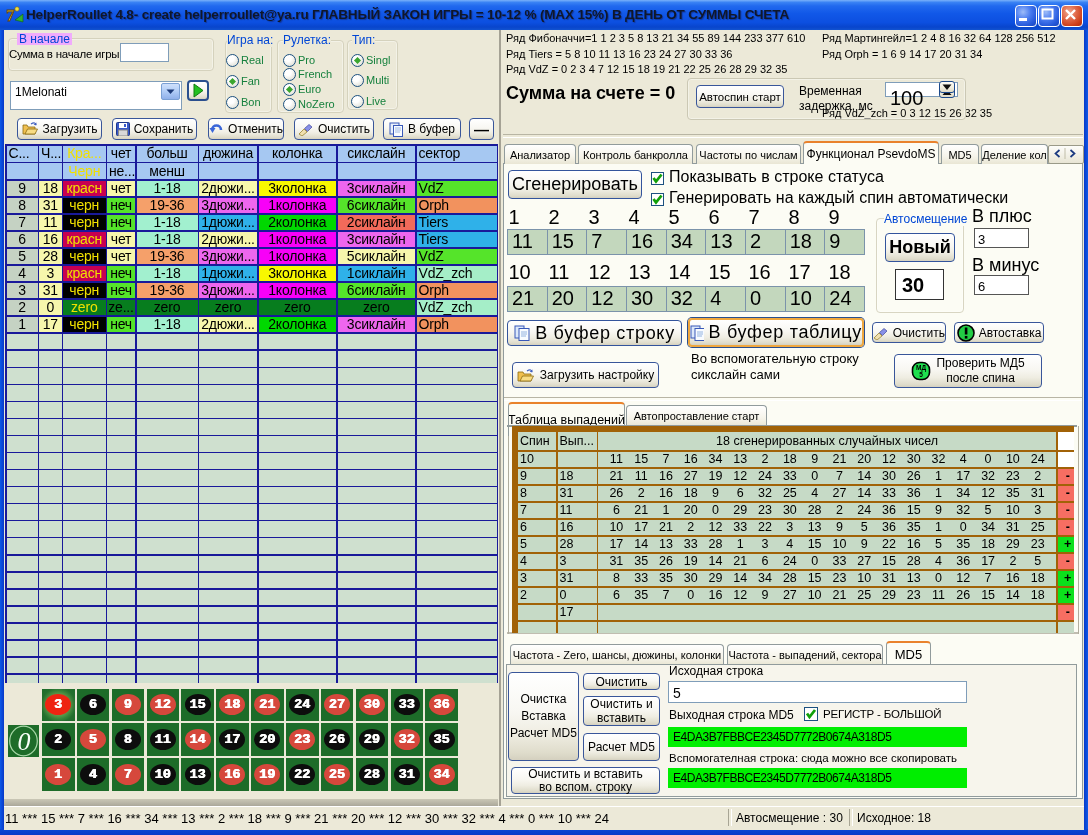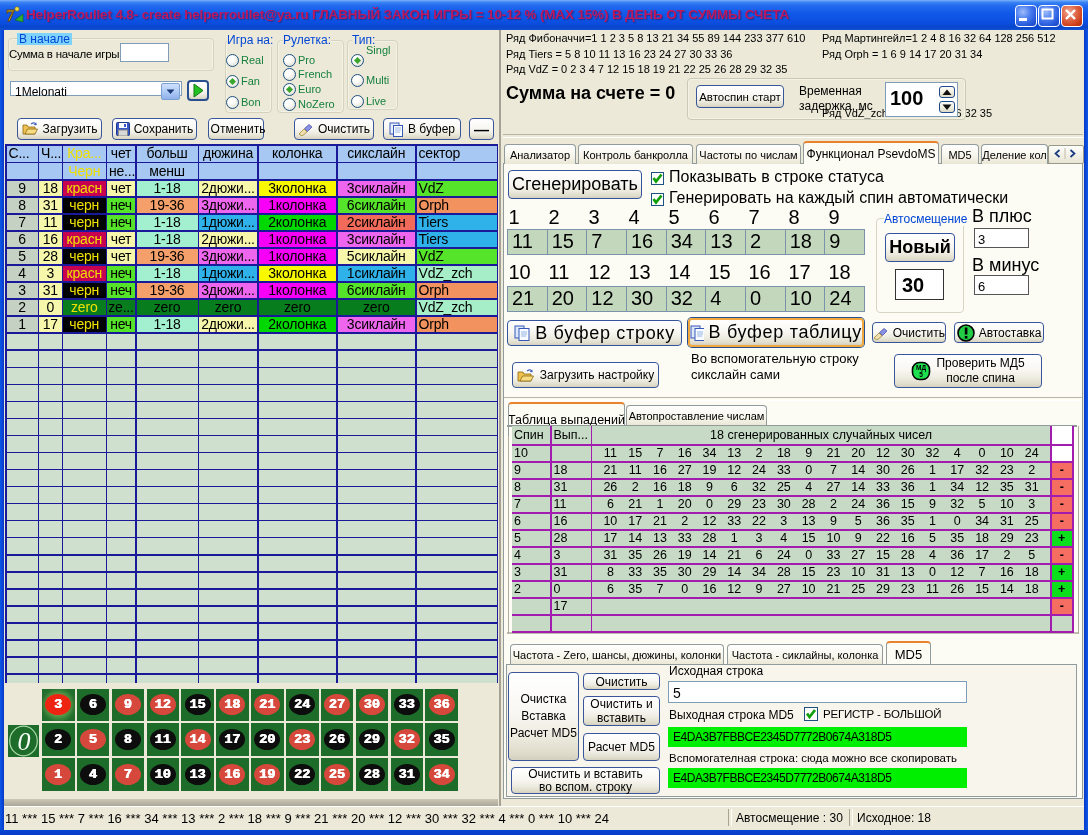--- a/index.html
+++ b/index.html
@@ -4,34 +4,34 @@
   html,body{margin:0;padding:0;}
   body{width:1088px;height:835px;position:relative;overflow:hidden;
        font-family:"Liberation Sans",sans-serif;background:#ece9d8;}
   .ab{position:absolute;}
   
   #titlebar{left:0;top:0;width:1088px;height:30px;
     background:linear-gradient(180deg,#7ab1fa 0%,#3982f4 8%,#2169ee 20%,#1158e8 45%,#0c4fe0 75%,#0845cc 90%,#1253d0 100%);}
   #brdL{left:0;top:30px;width:4px;height:805px;background:linear-gradient(90deg,#0c59e8,#0839c8);}
   #brdR{left:1084px;top:30px;width:4px;height:805px;background:linear-gradient(90deg,#0839c8,#0c59e8);}
   #brdB{left:0;top:829px;width:1088px;height:6px;background:linear-gradient(180deg,#0a48d4,#0839c8);}
-  .ttl{left:26px;top:7px;color:#be185d;font-size:13.5px;font-weight:bold;white-space:nowrap;
+  .ttl{left:26px;top:7px;color:#0f172a;font-size:13.5px;font-weight:bold;white-space:nowrap;
        text-shadow:1px 1px 1px #1037a0;letter-spacing:-0.15px;}
   .wbtn{top:5px;width:20px;height:20px;border:1px solid #fff;border-radius:4px;
         color:#fff;font-weight:bold;}
   .wb-blue{background:radial-gradient(circle at 35% 30%,#9dbcf8 0%,#4a7cf0 40%,#2356d8 75%,#1a46b8 100%);}
   .wb-red{background:radial-gradient(circle at 35% 30%,#f0a890 0%,#e06848 40%,#cc3d18 75%,#aa2d10 100%);}
   
   .btn{background:linear-gradient(180deg,#ffffff 0%,#f8f7f2 45%,#efede2 70%,#dfdccb 92%,#d4d0bf 100%);
        border:1px solid #39569a;border-radius:4px;display:flex;align-items:center;justify-content:center;
        font-size:12px;color:#000;box-sizing:border-box;white-space:nowrap;}
   
   .gb{border:1px solid #d5d2bd;border-radius:4px;box-sizing:border-box;
       box-shadow:inset 0 0 0 1px #ffffff66;}
-  .gbl{position:absolute;top:-6px;left:8px;background:#7dd3fc;padding:0 2px;
+  .gbl{position:absolute;top:-6px;left:8px;background:#f0abfc;padding:0 2px;
        color:#0046d5;font-size:12px;line-height:12px;white-space:nowrap;}
   
   .rad{width:13px;height:13px;border-radius:50%;border:1px solid #1c5180;box-sizing:border-box;
        background:radial-gradient(circle at 35% 30%,#ffffff 30%,#e8e8e0 70%,#c8c8c0 100%);}
   .rad.on::after{content:"";position:absolute;left:3px;top:3px;width:5px;height:5px;
        background:#3aa62e;transform:rotate(45deg);}
   .rlab{font-size:11px;color:#15803d;white-space:nowrap;}
   .txt{white-space:nowrap;color:#000;}
   
   #ltab{left:5px;top:144px;width:493px;height:539px;background:#19199a;
@@ -65,23 +65,23 @@
        background:linear-gradient(180deg,#fdfdf8 0%,#efecdc 60%,#ddd9c6 100%);display:flex;align-items:center;justify-content:center;}
   .page{background:#fcfcf4;border:1px solid #919b9c;box-sizing:border-box;}
   .tab{height:20px;background:linear-gradient(180deg,#ffffff 0%,#f6f4ea 60%,#e9e6d4 100%);
        border:1px solid #919b9c;border-bottom:none;border-radius:4px 4px 0 0;box-sizing:border-box;
        font-size:11px;display:flex;align-items:center;justify-content:center;white-space:nowrap;overflow:hidden;}
   .tab.on{background:#fcfcf4;border-top:2.5px solid #e9822c;font-size:12px;}
   .nh{font-size:20px;line-height:16px;}
   .ngrid{left:507px;width:358px;height:25.5px;background:#7b93aa;display:grid;
          grid-template-columns:repeat(9,1fr);gap:1px;padding:1px;box-sizing:border-box;}
   .ngrid div{background:#c3d7bd;font-size:20px;display:flex;align-items:center;padding-left:4px;}
-  #ftab{left:512px;top:426px;width:562px;height:207px;background:#a21caf;
+  #ftab{left:512px;top:426px;width:562px;height:207px;background:#a16207;
         display:grid;grid-template-columns:38px 39px 458px 20.5px;grid-template-rows:18px;grid-auto-rows:15.5px;
-        gap:1.5px;padding:0;box-sizing:border-box;overflow:hidden;}
+        gap:1.5px;padding:6px;box-sizing:border-box;overflow:hidden;}
   .fc{background:#c6dac6;font-size:12.5px;display:flex;align-items:center;justify-content:center;
       white-space:nowrap;overflow:hidden;}
   .fc.flft{justify-content:flex-start;padding-left:2px;}
   .fw{background:#fff;}
   .fm{background:#f66e62;font-weight:bold;}
   .fp{background:#0ce01c;font-weight:bold;}
   .fnums{padding:0 6px;}
   .fnums span{flex:1;text-align:center;}
   .mdf{left:668px;width:299px;height:20px;background:#00ee00;font-size:12px;letter-spacing:-0.45px;line-height:20px;padding-left:5px;box-sizing:border-box;white-space:nowrap;overflow:hidden;}
 
@@ -113,21 +113,21 @@
 <div id="brdL" class="ab"></div>
 <div id="brdR" class="ab"></div>
 <div id="brdB" class="ab"></div>
 
 <div class="ab gb" style="left:8px;top:38px;width:206px;height:33px;">
   <span class="gbl">В начале</span>
 </div>
 <div class="ab txt" style="left:9px;top:48px;font-size:11.5px;letter-spacing:-0.25px;">Сумма в начале игры</div>
 <div class="ab" style="left:120px;top:43px;width:49px;height:19px;background:#fff;border:1px solid #7f9db9;box-sizing:border-box;"></div>
 
-<div class="ab" style="left:10px;top:81px;width:172px;height:15px;background:#fff;border:1px solid #7f9db9;box-sizing:border-box;">
+<div class="ab" style="left:10px;top:81px;width:172px;height:29px;background:#fff;border:1px solid #7f9db9;box-sizing:border-box;">
   <span style="position:absolute;left:4px;top:3px;font-size:12px;">1Melonati</span>
   <span style="position:absolute;right:1px;top:1px;width:17px;height:15px;border:1px solid #7aa0d4;border-radius:2px;
     background:linear-gradient(180deg,#cfe0fb 0%,#b0ccf6 50%,#8fb0ea 100%);display:flex;align-items:center;justify-content:center;">
     <svg width="9" height="6">
         <path d="M0.5 0.5 L4.5 5 L8.5 0.5 Z" fill="#1c3a78"></path>
       </svg>
   </span>
 </div>
 <div class="ab btn" style="left:187px;top:80px;width:22px;height:21px;border:2px solid #2a4f8e;border-radius:4px;">
   <svg width="14" height="15">
@@ -152,21 +152,21 @@
 <div class="ab rad" style="left:283px;top:54px;"></div>
 <div class="ab rlab" style="left:298px;top:54px;">Pro</div>
 <div class="ab rad" style="left:283px;top:68px;"></div>
 <div class="ab rlab" style="left:298px;top:68px;">French</div>
 <div class="ab rad on" style="left:283px;top:83px;"></div>
 <div class="ab rlab" style="left:298px;top:83px;">Euro</div>
 <div class="ab rad" style="left:283px;top:98px;"></div>
 <div class="ab rlab" style="left:298px;top:98px;">NoZero</div>
 
 <div class="ab rad on" style="left:351px;top:54px;"></div>
-<div class="ab rlab" style="left:366px;top:44px;">Singl</div>
+<div class="ab rlab" style="left:366px;top:54px;">Singl</div>
 <div class="ab rad" style="left:351px;top:74px;"></div>
 <div class="ab rlab" style="left:366px;top:74px;">Multi</div>
 <div class="ab rad" style="left:351px;top:95px;"></div>
 <div class="ab rlab" style="left:366px;top:95px;">Live</div>
 
 <div class="ab btn" style="left:17px;top:118px;width:85px;height:22px;">
   <svg width="17" height="14" style="margin-right:4px;">
       <path d="M1 3 L1 12 L13 12 L13 5 L6 5 L5 3 Z" fill="#f0c050" stroke="#8a6a10" stroke-width="0.8"></path>
       <path d="M3 12 L5.5 7 L15.5 7 L13 12 Z" fill="#f8dc84" stroke="#8a6a10" stroke-width="0.8"></path>
       <path d="M9 2 C12 0,14 1,14 3" fill="none" stroke="#4060c0" stroke-width="1.2"></path>
@@ -174,21 +174,21 @@
     </svg>
   Загрузить</div>
 <div class="ab btn" style="left:112px;top:118px;width:85px;height:22px;">
   <svg width="14" height="14" style="margin-right:4px;">
       <rect x="0.5" y="0.5" width="13" height="13" rx="1" fill="#3858c8" stroke="#203888"></rect>
       <rect x="3" y="1" width="8" height="5" fill="#fff"></rect>
       <rect x="8" y="2" width="2" height="3" fill="#3858c8"></rect>
       <rect x="2.5" y="8" width="9" height="6" fill="#d8d8d8" stroke="#888"></rect>
     </svg>
   Сохранить</div>
-<div class="ab btn" style="left:208px;top:118px;width:56px;height:22px;text-align:center;">
+<div class="ab btn" style="left:208px;top:118px;width:76px;height:22px;text-align:center;">
   <svg width="15" height="14" style="margin-right:4px;">
       <path d="M3 8 C3 2,12 2,12 8" fill="none" stroke="#3a66d8" stroke-width="2.6"></path>
       <path d="M0.5 6 L6.5 6 L3.5 11 Z" fill="#3a66d8"></path>
     </svg>
   Отменить</div>
 <div class="ab btn" style="left:294px;top:118px;width:80px;height:22px;">
   <svg width="16" height="14" style="margin-right:4px;">
       <path d="M1 12 L6 7 L9 10 L4 14 Z" fill="#f0e0b0" stroke="#907820" stroke-width="0.7"></path>
       <path d="M6.5 6.5 L11 2.5 L14 5 L9.5 9.5 Z" fill="#8890e8" stroke="#404898" stroke-width="0.7"></path>
     </svg>
@@ -619,21 +619,21 @@
 <div class="ab txt" style="left:506px;top:48px;font-size:11px;">Ряд Tiers = 5 8 10 11 13 16 23 24 27 30 33 36</div>
 <div class="ab txt" style="left:506px;top:63px;font-size:11px;">Ряд VdZ = 0 2 3 4 7 12 15 18 19 21 22 25 26 28 29 32 35</div>
 <div class="ab txt" style="left:822px;top:32px;font-size:11px;">Ряд Мартингейл=1 2 4 8 16 32 64 128 256 512</div>
 <div class="ab txt" style="left:822px;top:48px;font-size:11px;">Ряд Orph = 1 6 9 14 17 20 31 34</div>
 <div class="ab txt" style="left:822px;top:63px;font-size:11px;margin-top:44px;">Ряд VdZ_zch = 0 3 12 15 26 32 35</div>
 <div class="ab txt" style="left:506px;top:83px;font-size:18px;font-weight:bold;">Сумма на счете = 0</div>
 <div class="ab gb" style="left:687px;top:78px;width:279px;height:42px;border-color:#cbc8b4;"></div>
 <div class="ab btn" style="left:696px;top:85px;width:88px;height:23px;font-size:11.5px;">Автоспин старт</div>
 <div class="ab txt" style="left:799px;top:84px;font-size:12px;">Временная</div>
 <div class="ab txt" style="left:799px;top:99px;font-size:12px;">задержка, мс</div>
-<div class="ab" style="left:885px;top:82px;width:73px;height:35px;background:#fff;border:1px solid #7f9db9;box-sizing:border-box;font-weight:bold;">
+<div class="ab" style="left:885px;top:82px;width:73px;height:15px;background:#fff;border:1px solid #7f9db9;box-sizing:border-box;">
   <span style="position:absolute;left:4px;top:4px;font-size:20px;">100</span>
   <span class="spb" style="top:3px;">
       <svg width="10" height="7">
         <path d="M5 0.5 L9.5 6 L0.5 6 Z" fill="#101010"></path>
       </svg>
     </span>
   <span class="spb" style="bottom:3px;">
       <svg width="10" height="7">
         <path d="M0.5 0.5 L9.5 0.5 L5 6 Z" fill="#101010"></path>
       </svg>
@@ -756,21 +756,21 @@
     </svg>
     <span style="text-align:center;line-height:15px;">Проверить МД5<br>после спина</span>
   </div>
 <div class="ab" style="left:504px;top:397px;width:578px;height:2px;border-top:1px solid #b8b5a4;border-bottom:1px solid #fff;"></div>
 <div class="ab" style="left:507px;top:632px;width:572px;height:2px;background:#c0bdb0;"></div>
 <div class="ab" style="left:507px;top:634px;width:572px;height:2px;background:#fdfdf6;"></div>
 <div class="ab" style="left:508px;top:426px;width:1px;height:208px;background:#b0ad9e;"></div>
 <div class="ab" style="left:1078px;top:426px;width:1px;height:208px;background:#b0ad9e;"></div>
 
 <div class="ab tab on" style="left:508px;top:402px;width:117px;height:34px;font-size:12.5px;">Таблица выпадений</div>
-<div class="ab tab" style="left:626px;top:405px;width:141px;height:21px;">Автопроставление числам</div>
+<div class="ab tab" style="left:626px;top:405px;width:141px;height:21px;">Автопроставление старт</div>
 <div class="ab" style="left:507px;top:425px;width:570px;height:2px;background:#919b9c;"></div>
 <div class="ab" id="ftab">
 <div class="fc flft">Спин</div>
     <div class="fc flft">Вып...</div>
     <div class="fc">18 сгенерированных случайных чисел</div>
     <div class="fc fw"></div>
 <div class="fc flft">10</div>
     <div class="fc flft"></div>
 <div class="fc fnums">
       <span>11</span>
@@ -980,21 +980,21 @@
 <div class="fc flft"></div>
     <div class="fc flft">17</div>
 <div class="fc"></div>
 <div class="fc fm">-</div>
 <div class="fc flft"></div>
     <div class="fc flft"></div>
 <div class="fc"></div>
 <div class="fc"></div>
 </div>
 <div class="ab tab" style="left:510px;top:644px;width:214px;height:21px;">Частота - Zero, шансы, дюжины, колонки</div>
-<div class="ab tab" style="left:727px;top:644px;width:156px;height:21px;">Частота - сиклайны, колонка</div>
+<div class="ab tab" style="left:727px;top:644px;width:156px;height:21px;">Частота - выпадений, сектора</div>
 <div class="ab tab on" style="left:886px;top:641px;width:45px;height:24px;font-size:13px;">MD5</div>
 <div class="ab" style="left:506px;top:664px;width:571px;height:133px;background:#f7f5ec;border:1px solid #919b9c;box-sizing:border-box;"></div>
 <div class="ab btn" style="left:508px;top:672px;width:71px;height:89px;">
     <span style="text-align:center;line-height:17px;">Очистка<br>Вставка<br>Расчет MD5</span>
   </div>
 <div class="ab btn" style="left:583px;top:673px;width:77px;height:17px;">Очистить</div>
 <div class="ab btn" style="left:583px;top:696px;width:77px;height:30px;">
     <span style="text-align:center;line-height:14px;">Очистить и<br>вставить</span>
   </div>
 <div class="ab btn" style="left:583px;top:733px;width:77px;height:28px;">Расчет MD5</div>

